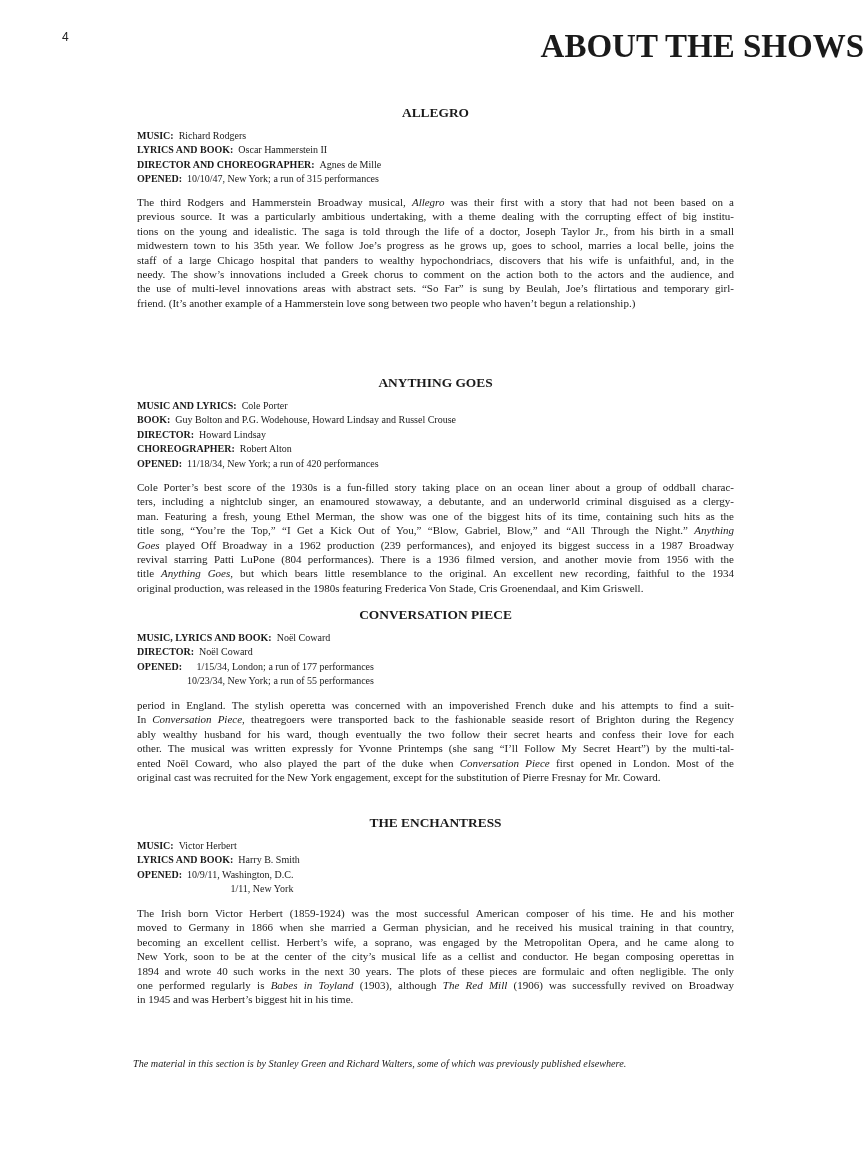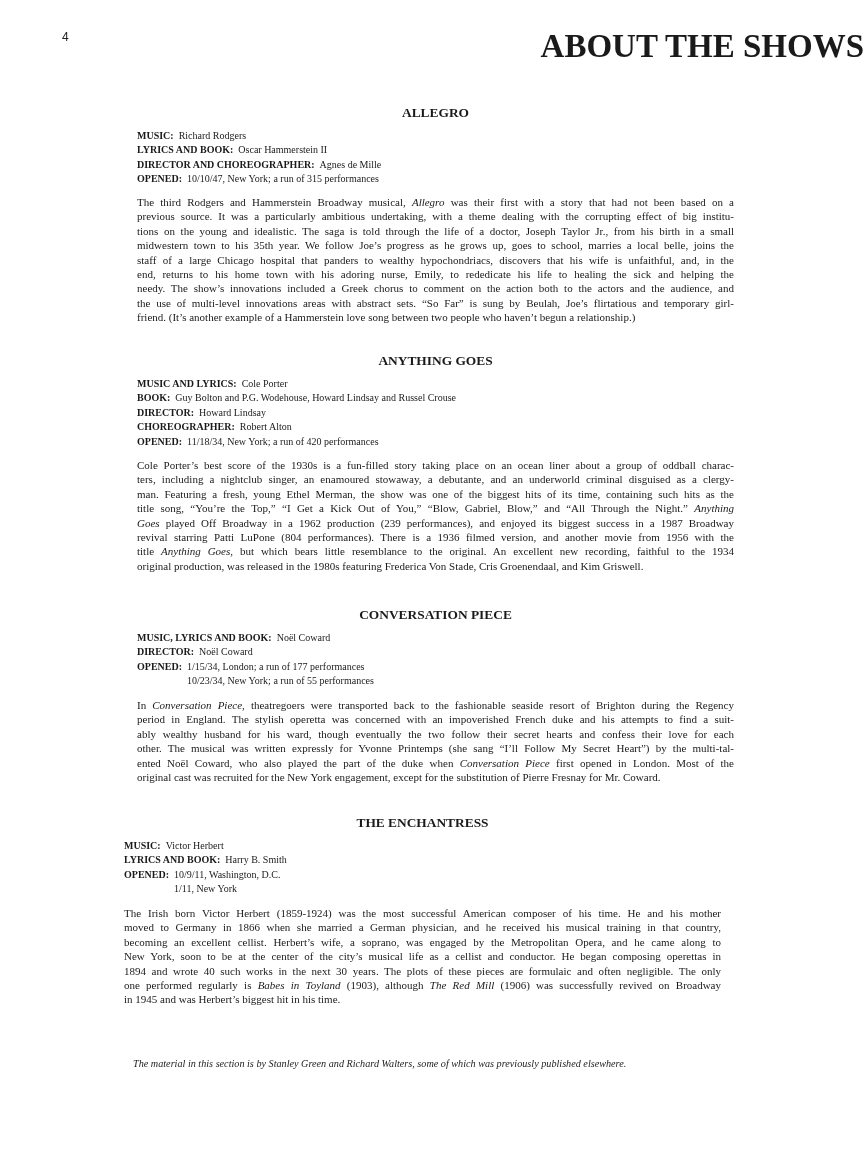--- a/index.html
+++ b/index.html
@@ -19,21 +19,21 @@
     letter-spacing: 0px; color: #1a1a1a;
   }
   .show { margin: 4px; }
   .show-title {
     text-align: center; font-weight: bold; font-size: 13.4px;
     margin: 0 0 7px 0; height: 18px; line-height: 18px;
   }
   .credits { font-size: 10px; line-height: 14.4px; margin: 0 0 8px 0; }
   .credit-row { display: flex; white-space: nowrap; }
   .credit-label { font-weight: bold; margin-right: 5px; }
-  .credit-values { display: flex; flex-direction: column; }
+  .credit-values { display: flex; flex-direction: column; align-items: flex-end; }
   .body-text {
     font-size: 11px; line-height: 14.4px; margin: 0;
     text-align: justify; text-align-last: left;
   }
   .body-text .line { display: block; text-align: justify; text-align-last: justify; white-space: nowrap; }
   .body-text .line.last { text-align-last: left; }
   em { font-style: italic; }
   .footer-note {
     position: absolute; left: 133px; top: 1058px;
     font-style: italic; font-size: 10.2px; color: #222;
@@ -73,27 +73,26 @@
             <span>10/10/47, New York; a run of 315 performances</span>
           </span>
         </div>
       </div>
       <p class="body-text" style="position: absolute; left: 0px; width: 597px; top: 91px;">
         <span class="line"><span>The third Rodgers and Hammerstein Broadway musical, </span><em>Allegro</em><span> was their first with a story that had not been based on a</span></span>
         <span class="line"><span>previous source. It was a particularly ambitious undertaking, with a theme dealing with the corrupting effect of big institu-</span></span>
         <span class="line"><span>tions on the young and idealistic. The saga is told through the life of a doctor, Joseph Taylor Jr., from his birth in a small</span></span>
         <span class="line"><span>midwestern town to his 35th year. We follow Joe’s progress as he grows up, goes to school, marries a local belle, joins the</span></span>
         <span class="line"><span>staff of a large Chicago hospital that panders to wealthy hypochondriacs, discovers that his wife is unfaithful, and, in the</span></span>
-        <span class="line"><span>end, returns to his home town with his adoring nurse, Emily, to rededicate his life to healing the sick and helping the</span></span>
         <span class="line"><span>needy. The show’s innovations included a Greek chorus to comment on the action both to the actors and the audience, and</span></span>
         <span class="line"><span>the use of multi-level innovations areas with abstract sets. “So Far” is sung by Beulah, Joe’s flirtatious and temporary girl-</span></span>
         <span class="line last"><span>friend. (It’s another example of a Hammerstein love song between two people who haven’t begun a relationship.)</span></span>
       </p>
     </section>
-    <section class="show" style="position: absolute; left: 133px; width: 597px; top: 348px;">
+    <section class="show" style="position: absolute; left: 133px; width: 597px; top: 370px;">
       <h2 class="show-title">ANYTHING GOES</h2>
       <div class="credits">
         <div class="credit-row">
           <span class="credit-label">MUSIC AND LYRICS:</span>
           <span class="credit-values">
             <span>Cole Porter</span>
           </span>
         </div>
         <div class="credit-row">
           <span class="credit-label">BOOK:</span>
@@ -148,29 +147,29 @@
         </div>
         <div class="credit-row">
           <span class="credit-label">OPENED:</span>
           <span class="credit-values">
             <span>1/15/34, London; a run of 177 performances</span>
             <span>10/23/34, New York; a run of 55 performances</span>
           </span>
         </div>
       </div>
       <p class="body-text" style="position: absolute; left: 0px; width: 597px; top: 92px;">
+        <span class="line"><span>period in England. The stylish operetta was concerned with an impoverished French duke and his attempts to find a suit-</span></span>
         <span class="line"><span>In </span><em>Conversation Piece</em><span>, theatregoers were transported back to the fashionable seaside resort of Brighton during the Regency</span></span>
-        <span class="line"><span>period in England. The stylish operetta was concerned with an impoverished French duke and his attempts to find a suit-</span></span>
         <span class="line"><span>ably wealthy husband for his ward, though eventually the two follow their secret hearts and confess their love for each</span></span>
         <span class="line"><span>other. The musical was written expressly for Yvonne Printemps (she sang “I’ll Follow My Secret Heart”) by the multi-tal-</span></span>
         <span class="line"><span>ented Noël Coward, who also played the part of the duke when </span><em>Conversation Piece</em><span> first opened in London. Most of the</span></span>
         <span class="line last"><span>original cast was recruited for the New York engagement, except for the substitution of Pierre Fresnay for Mr. Coward.</span></span>
       </p>
     </section>
-    <section class="show" style="position: absolute; left: 120px; width: 597px; top: 810px;">
+    <section class="show" style="position: absolute; left: 133px; width: 597px; top: 810px;">
       <h2 class="show-title">THE ENCHANTRESS</h2>
       <div class="credits">
         <div class="credit-row">
           <span class="credit-label">MUSIC:</span>
           <span class="credit-values">
             <span>Victor Herbert</span>
           </span>
         </div>
         <div class="credit-row">
           <span class="credit-label">LYRICS AND BOOK:</span>

